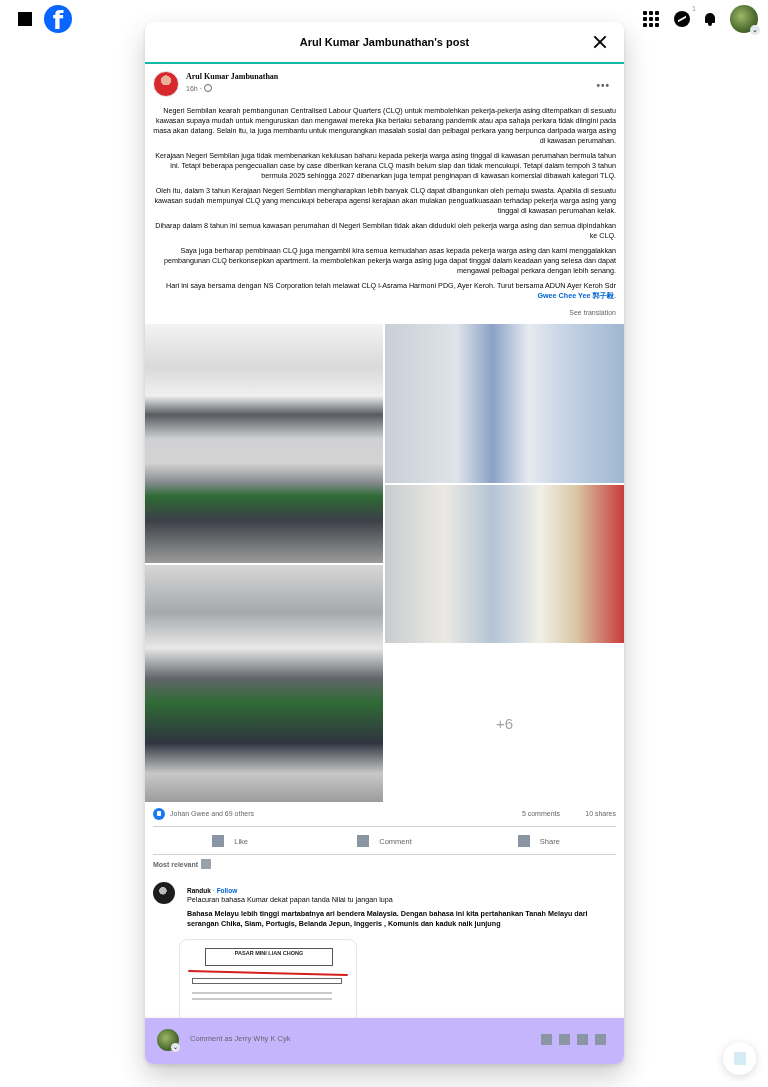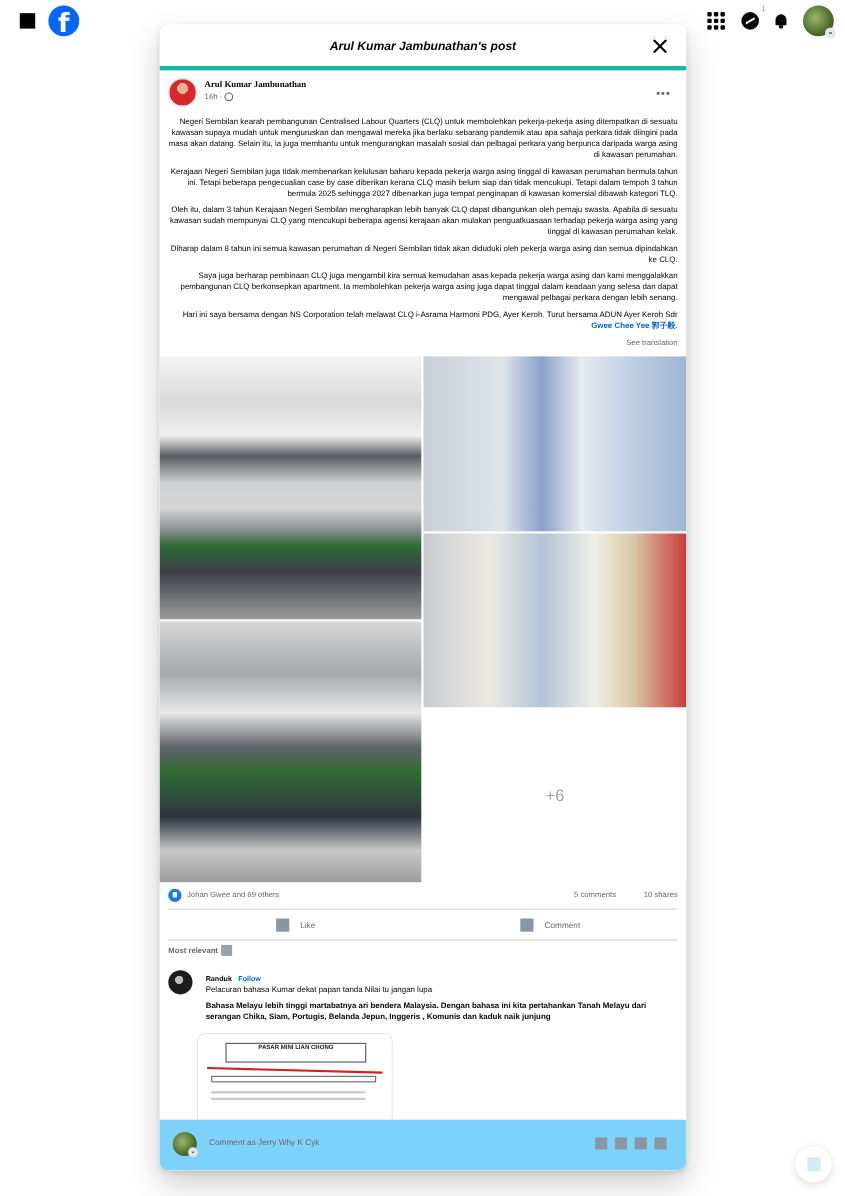--- a/index.html
+++ b/index.html
@@ -13,21 +13,21 @@
   .messenger-icon { width: 16px; height: 16px; border-radius: 50%; background: #050505; position: relative; }
   .messenger-icon::after { content: ""; position: absolute; left: 4px; top: 7px; width: 8px; height: 2px; background: #fff; transform: skewY(-30deg); }
   .msg-badge { position: absolute; top: -6px; right: -6px; font-size: 7px; color: #999; }
   .bell-icon { width: 12px; height: 14px; position: relative; }
   .bell-icon::before { content: ""; position: absolute; left: 1px; top: 1px; width: 10px; height: 10px; background: #050505; border-radius: 5px 5px 1px 1px; }
   .bell-icon::after { content: ""; position: absolute; left: 4px; top: 11px; width: 4px; height: 3px; background: #050505; border-radius: 0 0 2px 2px; }
   .avatar-top { width: 28px; height: 28px; border-radius: 50%; background: radial-gradient(circle at 40% 40%, #9db86a, #4c6b2d 60%, #2f4420); position: relative; }
   .avatar-chev { position: absolute; right: -2px; bottom: -2px; width: 10px; height: 10px; border-radius: 50%; background: #e4e6eb; font-size: 7px; line-height: 10px; text-align: center; color: #050505; }
 
   .modal { position: absolute; left: 145px; top: 22px; width: 479px; height: 1042px; background: #fff; border-radius: 8px; box-shadow: 0 12px 28px rgba(0,0,0,0.2), 0 2px 4px rgba(0,0,0,0.1); overflow: hidden; }
-  .modal-header { position: relative; height: 42px; border-bottom: 4px solid #14b8a6; font-style: italic; }
+  .modal-header { position: relative; height: 42px; border-bottom: 2px solid #14b8a6; }
   .modal-title { position: absolute; left: 0; right: 0; top: 14px; text-align: center; font-size: 11px; font-weight: bold; color: #050505; }
   .close-btn { position: absolute; right: 16px; top: 12px; width: 16px; height: 16px; cursor: pointer; }
   .close-btn::before, .close-btn::after { content: ""; position: absolute; left: 7px; top: 0; width: 2px; height: 16px; background: #050505; }
   .close-btn::before { transform: rotate(45deg); }
   .close-btn::after { transform: rotate(-45deg); }
 
   .post-head { position: relative; height: 42px; }
   .author-avatar { position: absolute; left: 8px; top: 7px; width: 26px; height: 26px; border-radius: 50%; background: radial-gradient(circle at 50% 35%, #e9b19a 0 25%, #d8282e 26% 100%); border: 1px solid #ddd; }
   .author-name { position: absolute; left: 41px; top: 8px; font-size: 8px; font-weight: bold; color: #050505; font-family: Liberation Serif, serif; }
   .post-meta { position: absolute; left: 41px; top: 20px; font-size: 7px; color: #65676b; display: flex; align-items: center; gap: 2px; }
@@ -68,21 +68,21 @@
   .comment-author { position: absolute; left: 34px; top: 5px; font-size: 6.5px; font-weight: bold; color: #050505; }
   .comment-follow { color: #0064d1; font-weight: bold; }
   .comment-line1 { position: absolute; left: 34px; top: 13px; font-size: 7.2px; color: #050505; width: 420px; }
   .comment-line2 { position: absolute; left: 34px; top: 27px; font-size: 7.2px; line-height: 10px; color: #050505; width: 410px; font-weight: bold; }
   .comment-image { position: absolute; left: 26px; top: 57px; width: 178px; height: 100px; border: 1px solid #e4e6eb; border-radius: 8px; background: #fff; overflow: hidden; }
   .doc-title-box { position: absolute; left: 25px; top: 8px; width: 128px; height: 18px; border: 1px solid #555; font-size: 5.5px; font-weight: bold; text-align: center; line-height: 9px; color: #222; }
   .doc-redline { position: absolute; left: 8px; top: 32px; width: 160px; height: 2px; background: #d61f1f; transform: rotate(1.5deg); border-radius: 2px; }
   .doc-lines { position: absolute; left: 12px; top: 38px; width: 150px; height: 6px; border: 1px solid #666; }
   .doc-small { position: absolute; left: 12px; width: 140px; height: 2px; background: #c9c9c9; }
 
-  .composer { position: absolute; left: 0; right: 0; bottom: 0; height: 46px; background: #7dd3fc; box-shadow: 0 -1px 3px rgba(0,0,0,0.05); }
+  .composer { position: absolute; left: 0; right: 0; bottom: 0; height: 46px; background: #c4b5fd; box-shadow: 0 -1px 3px rgba(0,0,0,0.05); }
   .composer-avatar { position: absolute; left: 12px; top: 11px; width: 22px; height: 22px; border-radius: 50%; background: radial-gradient(circle at 40% 40%, #9db86a, #4c6b2d 60%, #2f4420); }
   .composer-chev { position: absolute; left: 26px; top: 25px; width: 9px; height: 9px; border-radius: 50%; background: #e4e6eb; font-size: 6px; line-height: 9px; text-align: center; }
   .composer-input { position: absolute; left: 45px; top: 16px; font-size: 7.5px; color: #65676b; }
   .composer-icons { position: absolute; right: 18px; top: 16px; display: flex; gap: 7px; }
   .composer-icons span { width: 11px; height: 11px; background: #8a96a3; display: block; }
 
   .floating-btn { position: absolute; left: 723px; top: 1042px; width: 33px; height: 33px; border-radius: 50%; background: #fff; box-shadow: 0 2px 8px rgba(0,0,0,0.15); }
   .floating-btn::after { content: ""; position: absolute; left: 11px; top: 10px; width: 12px; height: 13px; background: #d6ecf4; }
 </style>
 </head>
@@ -193,20 +193,24 @@
 
   <div class="actions-row">
     <div class="action">
       <span class="action-icon"></span>
       <span>Like</span>
     </div>
     <div class="action">
       <span class="action-icon"></span>
       <span>Comment</span>
     </div>
+    <div class="action">
+      <span class="action-icon"></span>
+      <span>Share</span>
+    </div>
   </div>
   <div class="divider" style="top:832px;"></div>
 
   <div class="most-relevant">
     <span>Most relevant</span>
     <span class="mr-icon"></span>
   </div>
 
   <div class="comment">
     <div class="comment-avatar"></div>

